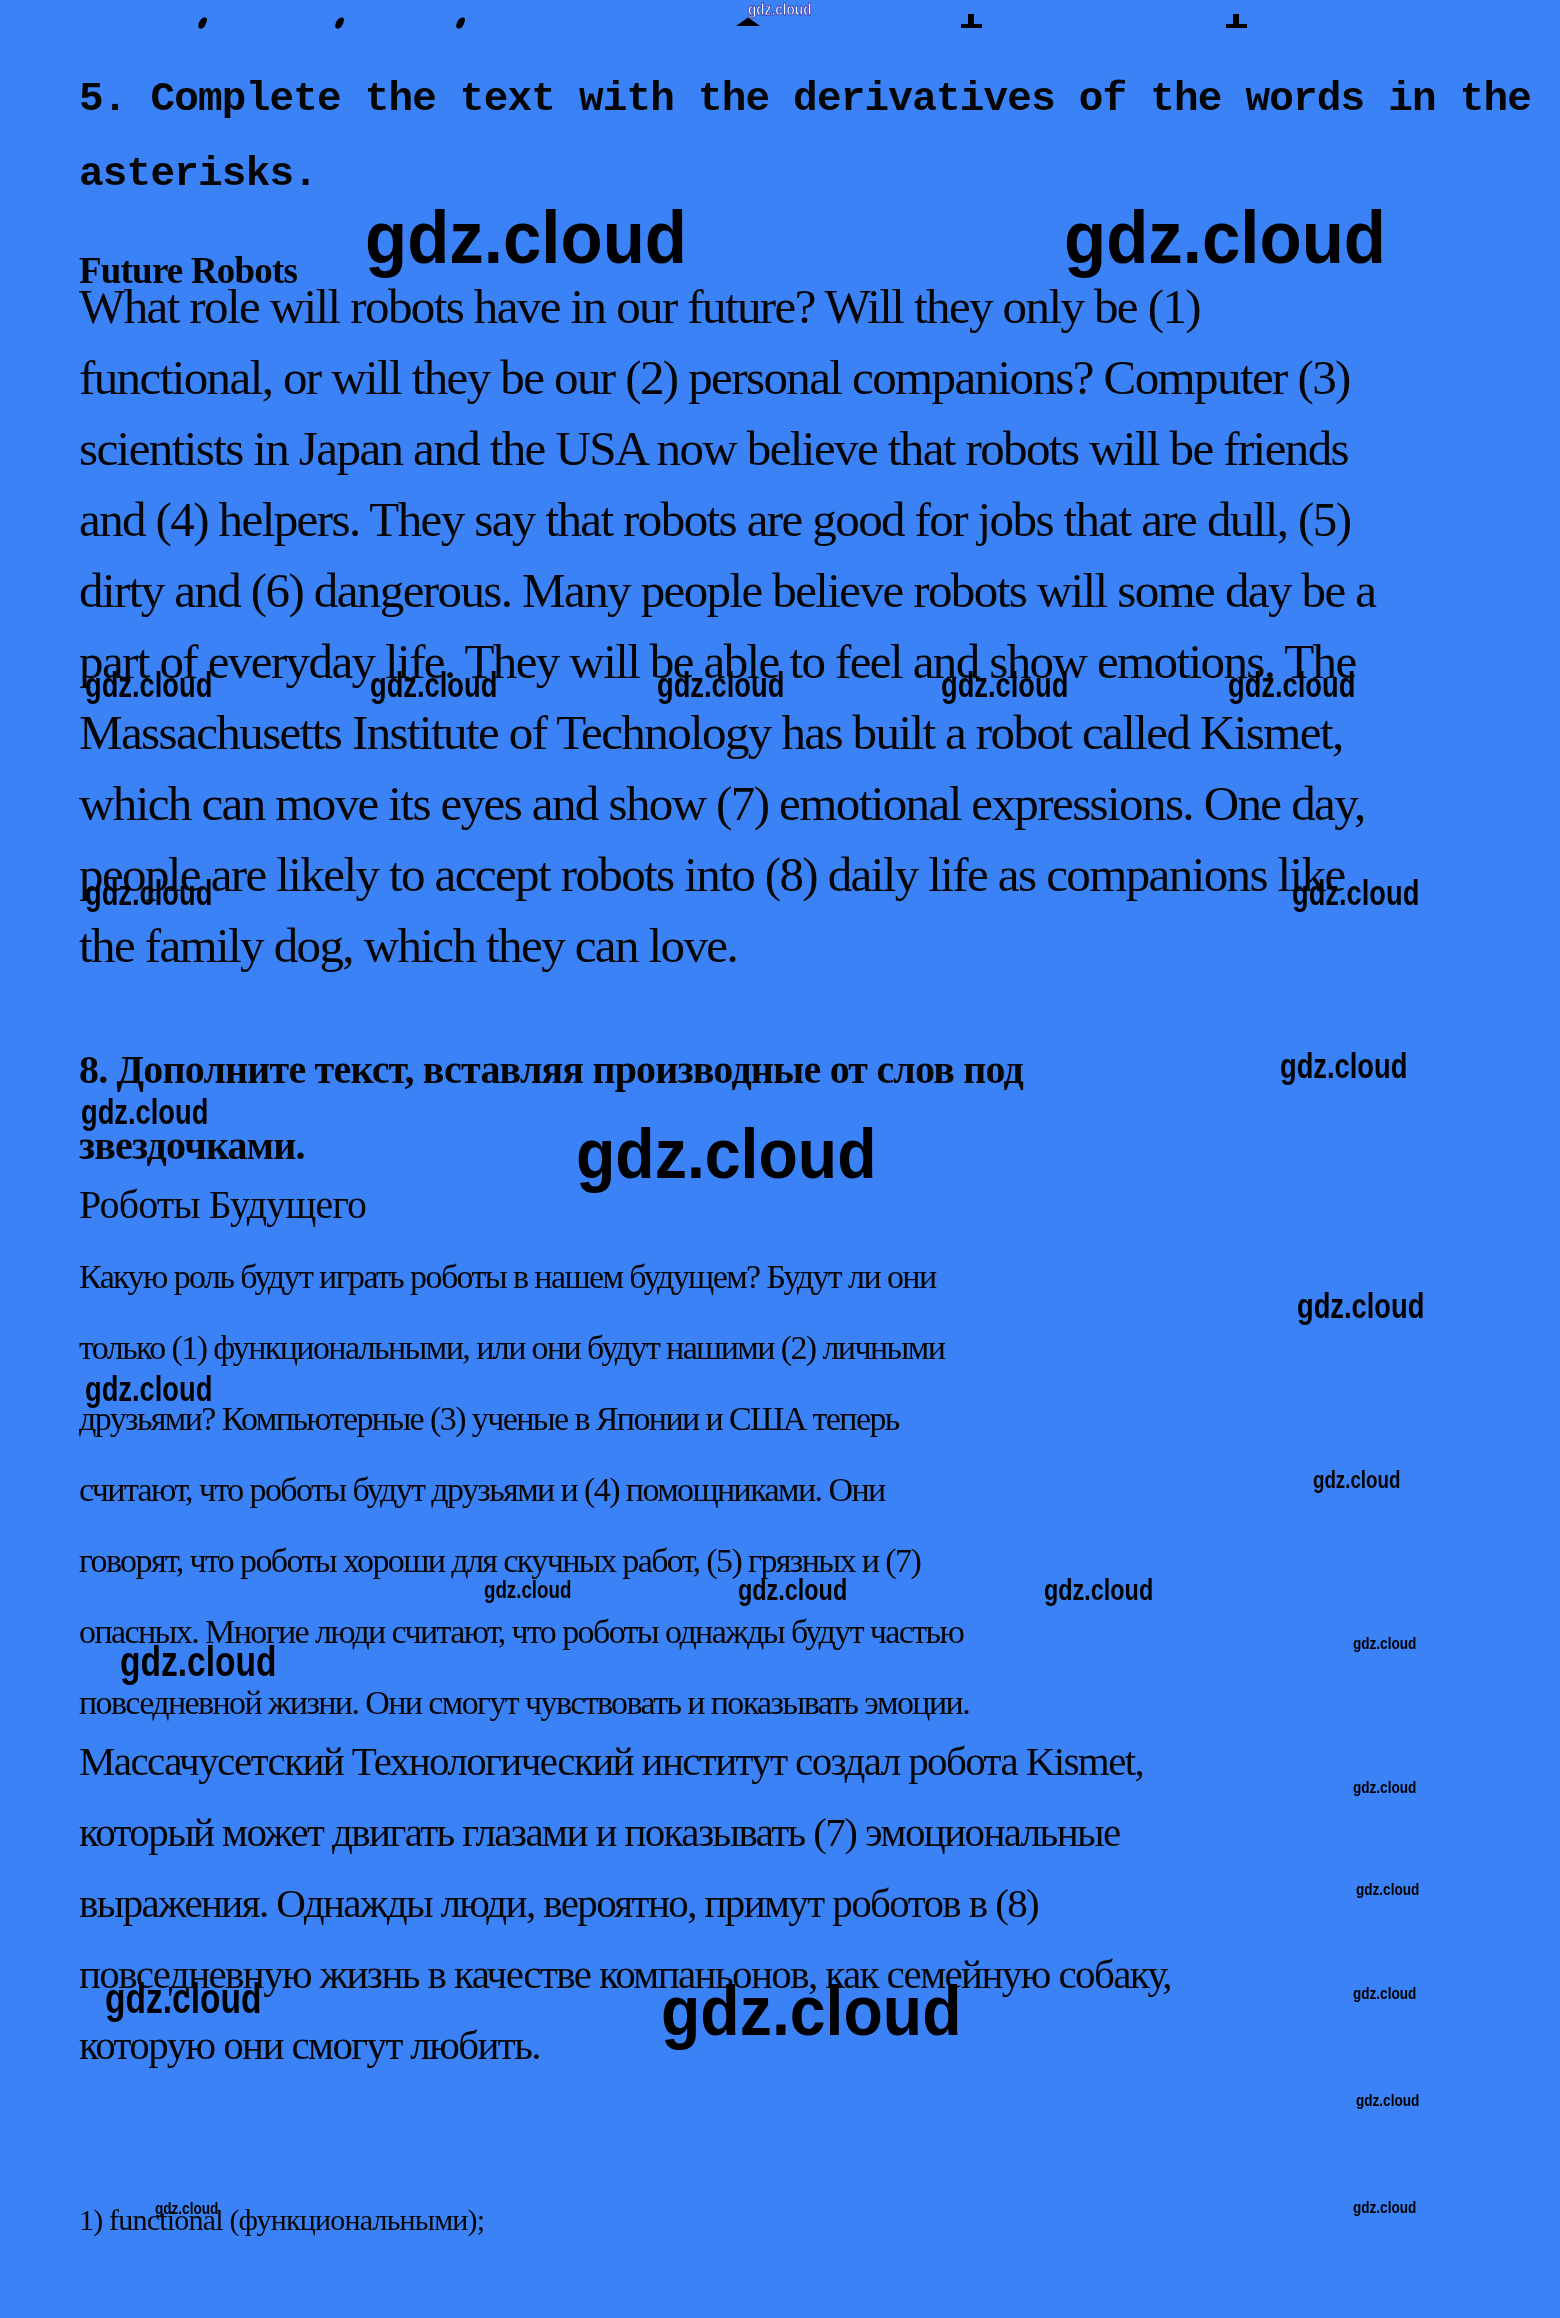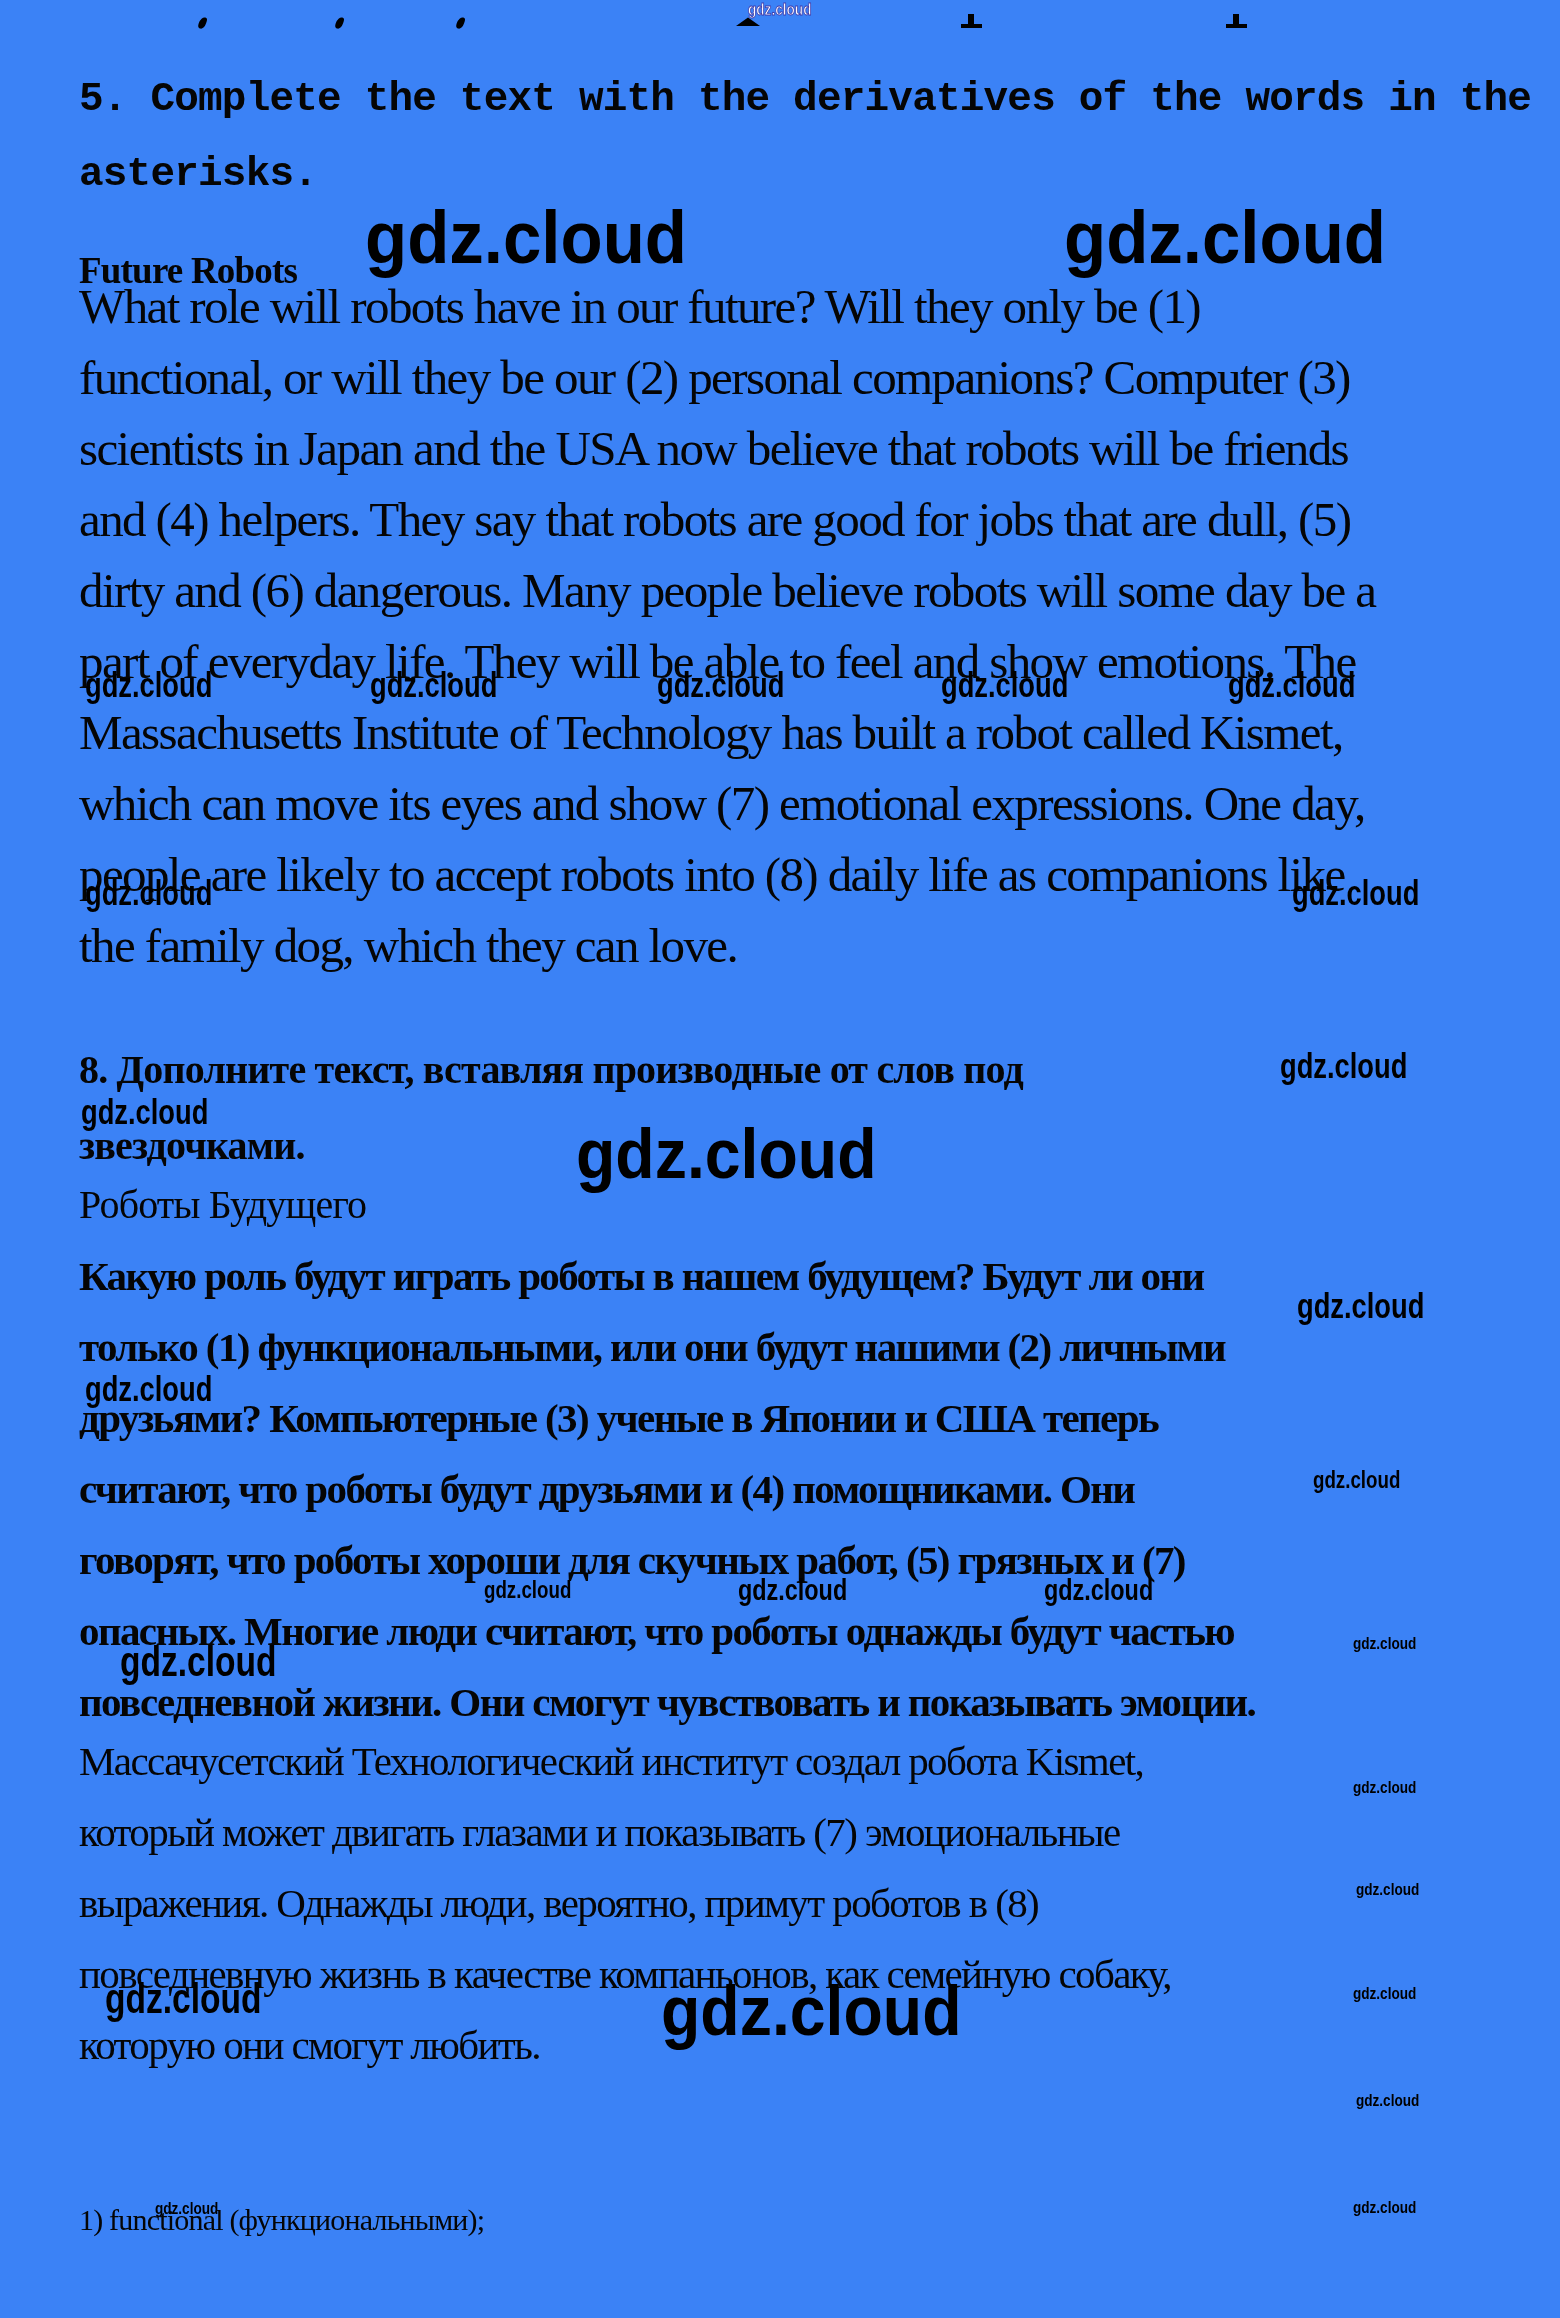--- a/index.html
+++ b/index.html
@@ -11,21 +11,21 @@
     font-family:"Liberation Serif",serif;
     color:#050505;
   }
   
   .abs{position:absolute;white-space:nowrap;}
   .h-en{left:79px;top:62px;font-size:41px;font-weight:bold;line-height:75px;letter-spacing:-0.8px;font-family:Liberation Mono, monospace;}
   .t-en{left:79px;top:223px;font-size:37px;font-weight:bold;line-height:44px;letter-spacing:-0.8px;margin-top:26px;}
   .p-en{left:79px;top:271px;font-size:49px;line-height:71px;letter-spacing:-1.6px;}
   .h-ru{left:79px;top:1032px;font-size:40px;font-weight:bold;line-height:76px;letter-spacing:-0.8px;}
   .t-ru{left:79px;top:1183px;font-size:40px;line-height:44px;letter-spacing:-0.8px;}
-  .p-ru1{left:79px;top:1241px;font-size:41px;line-height:71px;letter-spacing:-1.6px;font-weight:bold;}
+  .p-ru1{left:79px;top:1241px;font-size:34px;line-height:71px;letter-spacing:-1.6px;}
   .p-ru2{left:79px;top:1726px;font-size:41px;line-height:71px;letter-spacing:-1.6px;}
   .answer{left:79px;top:2196px;font-size:30px;line-height:47px;letter-spacing:-0.8px;}
   .tl{white-space:nowrap;}
   
   .wm{
     position:absolute;
     font-family:"Liberation Sans",sans-serif;
     font-weight:bold;
     color:#000;
     white-space:nowrap;

